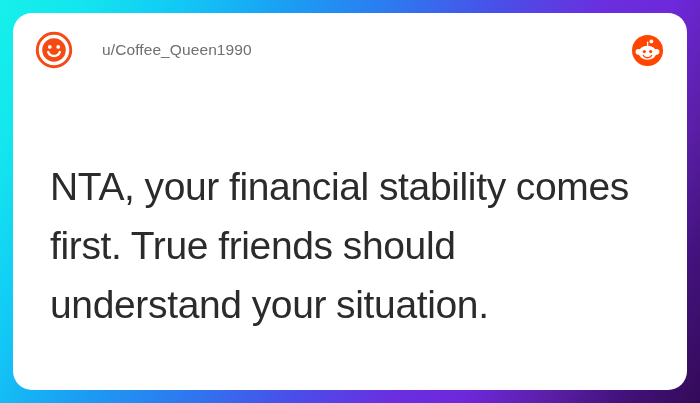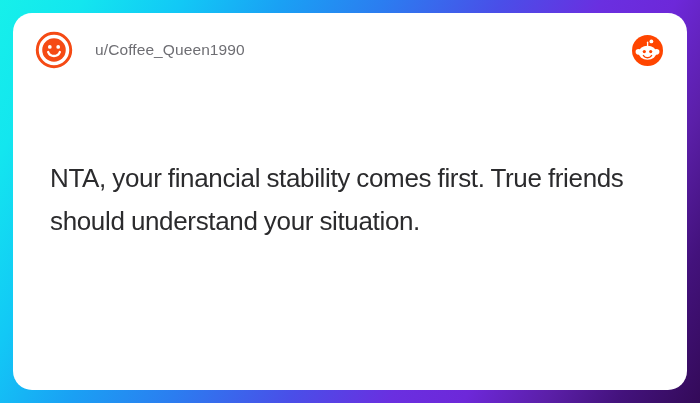--- a/index.html
+++ b/index.html
@@ -61,21 +61,21 @@
   }
 
   .avatar {
     width: 38px;
     height: 38px;
     flex: 0 0 38px;
     display: block;
   }
 
   .username {
-    margin-left: 22px;
+    margin-left: 29px;
     font-size: 15.5px;
     letter-spacing: 0.1px;
     color: #6e6e73;
     font-family: "Liberation Sans", sans-serif;
     white-space: nowrap;
   }
 
   .spacer { flex: 1 1 auto; }
 
   .brand-logo {
@@ -92,22 +92,22 @@
     top: 74px;
     right: 0;
     bottom: 0;
     padding: 70px 34px 0 37px;
     box-sizing: border-box;
   }
 
   #quote-text {
     margin: 0;
     font-family: "Liberation Sans", sans-serif;
-    font-size: 26px;
-    line-height: 43px;
+    font-size: 39px;
+    line-height: 59px;
     font-weight: 400;
     letter-spacing: -0.35px;
     color: #2b2b2d;
     max-width: 640px;
     word-spacing: -0.5px;
   }
 </style>
 </head>
 <body>
 

